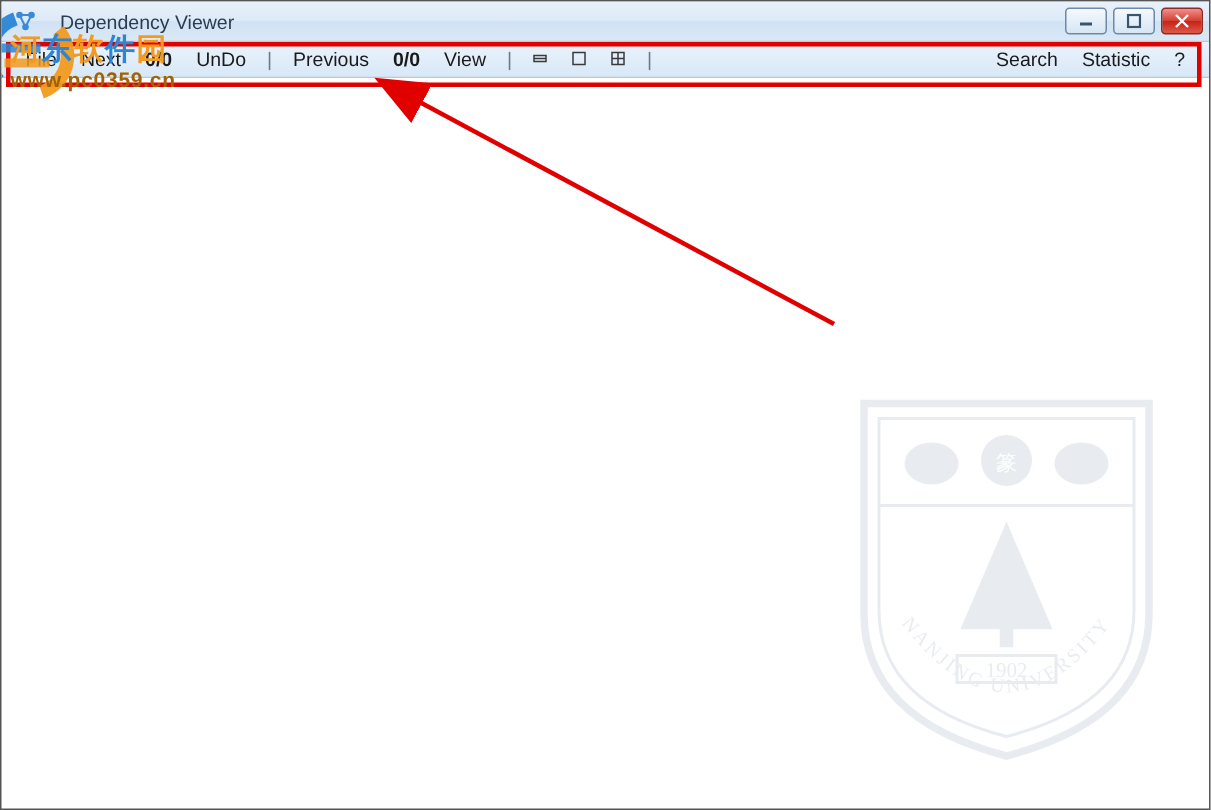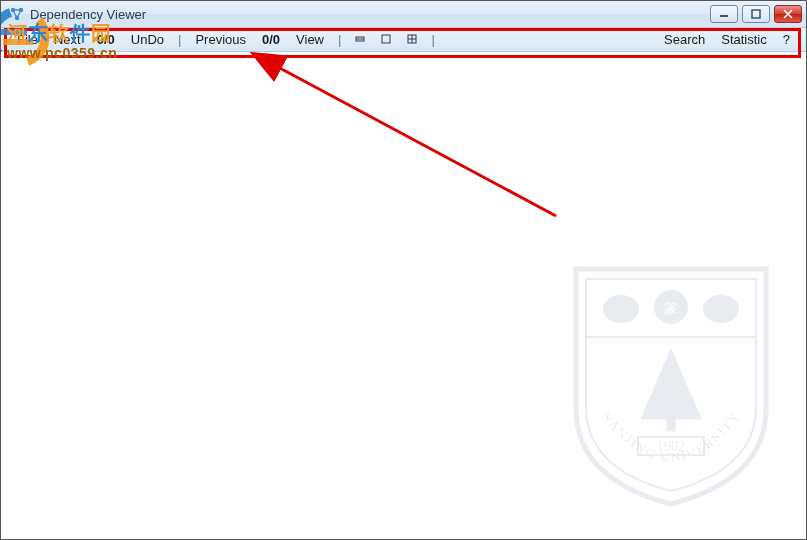--- a/index.html
+++ b/index.html
@@ -19,21 +19,21 @@
       background: linear-gradient(to bottom, #e9f2fb 0%, #dce9f7 50%, #d0e2f3 51%, #dae8f6 100%);
       display: flex;
       align-items: center;
       justify-content: space-between;
       padding: 0 4px 0 8px;
       border-bottom: 1px solid #b8c9de;
     }
     .titlebar-left {
       display: flex;
       align-items: center;
-      gap: 5px;
+      gap: 15px;
     }
     .app-icon {
       width: 16px; height: 16px;
       display: inline-flex;
       align-items: center;
       justify-content: center;
       color: #2a6fc5;
       font-size: 14px;
     }
     .title-text { color: #2b3c52; font-size: 13px; }

